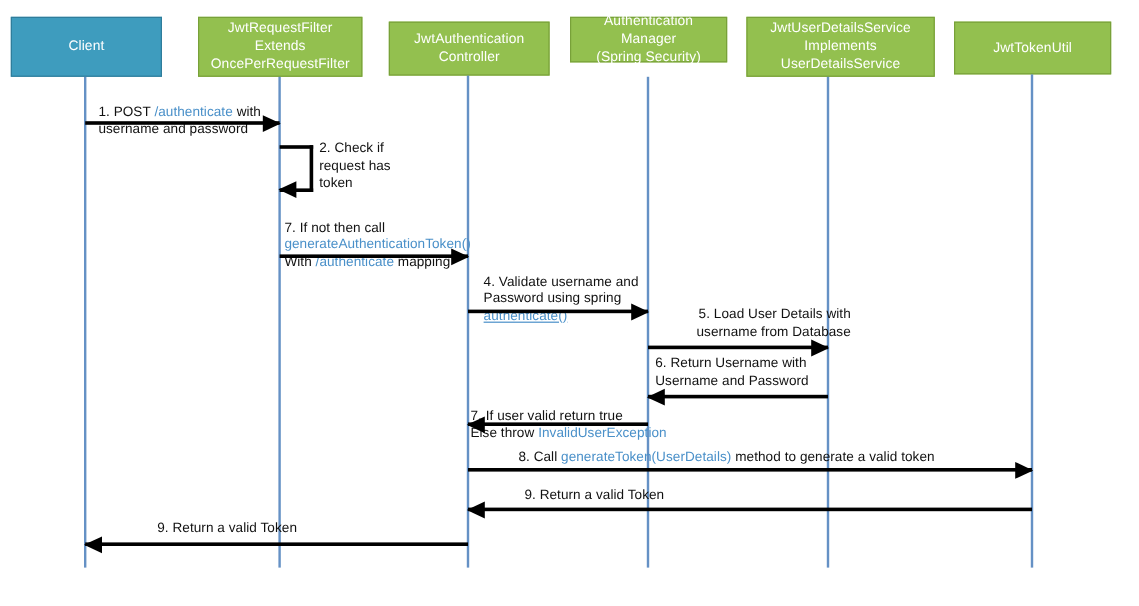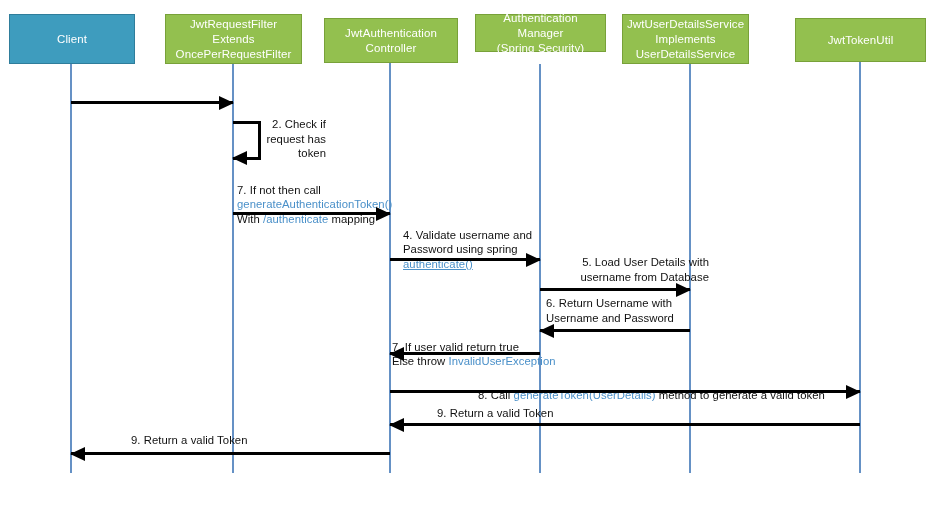--- a/index.html
+++ b/index.html
@@ -137,49 +137,53 @@
     <span class="plabel">JwtAuthentication
 Controller</span>
   </div>
 
   <div class="participant p-green" style="left:475px; top:14px; width:131px; height:38px;">
     <span class="plabel">Authentication
 Manager
 (Spring Security)</span>
   </div>
 
-  <div class="participant p-green" style="left:622px; top:14px; width:127px; height:50px;">
+  <div class="participant p-green" style="left:622px; top:14px; width:157px; height:50px;">
     <span class="plabel">JwtUserDetailsService
 Implements
 UserDetailsService</span>
   </div>
 
   <div class="participant p-green" style="left:795px; top:18px; width:131px; height:44px;">
     <span class="plabel">JwtTokenUtil</span>
   </div>
 
   <div class="lifeline" style="left:70px;  top:64px; height:409px;"></div>
   <div class="lifeline" style="left:232px; top:64px; height:409px;"></div>
   <div class="lifeline" style="left:389px; top:63px; height:410px;"></div>
   <div class="lifeline" style="left:539px; top:64px; height:409px;"></div>
   <div class="lifeline" style="left:689px; top:64px; height:409px;"></div>
   <div class="lifeline" style="left:859px; top:62px; height:411px;"></div>
 
+  <div class="msg-label" style="left:82px; top:72px; width:215px;">
+    <span>1.   POST </span><span class="lnk">/authenticate</span><span> with
+username and password</span>
+  </div>
   <div class="msg right" style="left:71px; top:101px; width:162px;">
     <div class="shaft" style="width:162px;"></div>
     <div class="head"></div>
   </div>
 
   <div class="selfcall" style="left:233px; top:121px; width:28px; height:39px;">
     <div class="sc-top" style="top:0;    width:28px;"></div>
     <div class="sc-side" style="left:24.8px; height:39px;"></div>
     <div class="sc-bot" style="top:35.8px; width:28px;"></div>
     <div class="sc-head" style="top:30.4px;"></div>
   </div>
-  <div class="msg-label" style="left:266px; top:117px; width:60px;text-align:right;">2. Check if
+  <div class="msg-label" style="left:266px; top:117px; width:60px;">2. Check if
 request has
 token</div>
 
   <div class="msg-label" style="left:237px; top:168px; width:160px;">
     <span>7. If not then call
 </span><span class="lnk">generateAuthenticationToken()</span><span>
 With </span><span class="lnk">/authenticate</span><span> mapping</span>
   </div>
   <div class="msg right" style="left:233px; top:212px; width:157px;">
     <div class="shaft" style="width:157px;"></div>
@@ -212,21 +216,21 @@
 
   <div class="msg-label" style="left:392px; top:325px; width:165px;">
     <span>7. If user valid return true
 Else throw </span><span class="lnk">InvalidUserException</span>
   </div>
   <div class="msg left" style="left:390px; top:352px; width:150px;">
     <div class="shaft" style="width:150px;"></div>
     <div class="head"></div>
   </div>
 
-  <div class="msg-label" style="left:432px; top:373px; width:430px;margin-left:46px;">
+  <div class="msg-label" style="left:432px; top:359px; width:430px;">
     <span>8. Call </span><span class="lnk">generateToken(UserDetails)</span><span> method to generate a valid token</span>
   </div>
   <div class="msg right" style="left:390px; top:390px; width:470px;">
     <div class="shaft" style="width:470px;"></div>
     <div class="head"></div>
   </div>
 
   <div class="msg-label" style="left:437px; top:406px; width:260px;">9. Return a valid Token</div>
   <div class="msg left" style="left:390px; top:423px; width:470px;">
     <div class="shaft" style="width:470px;"></div>

